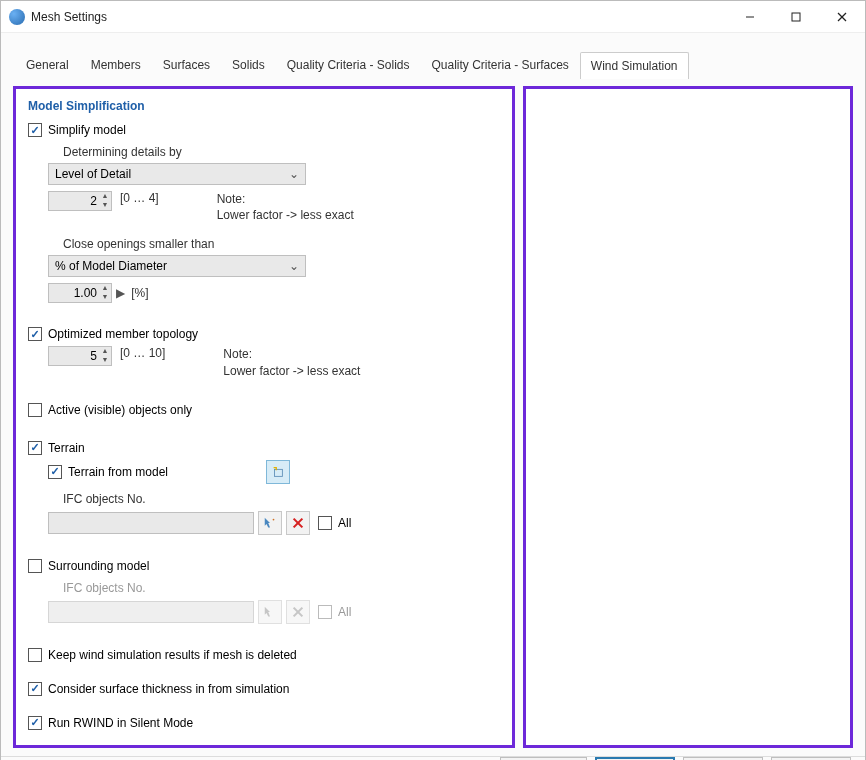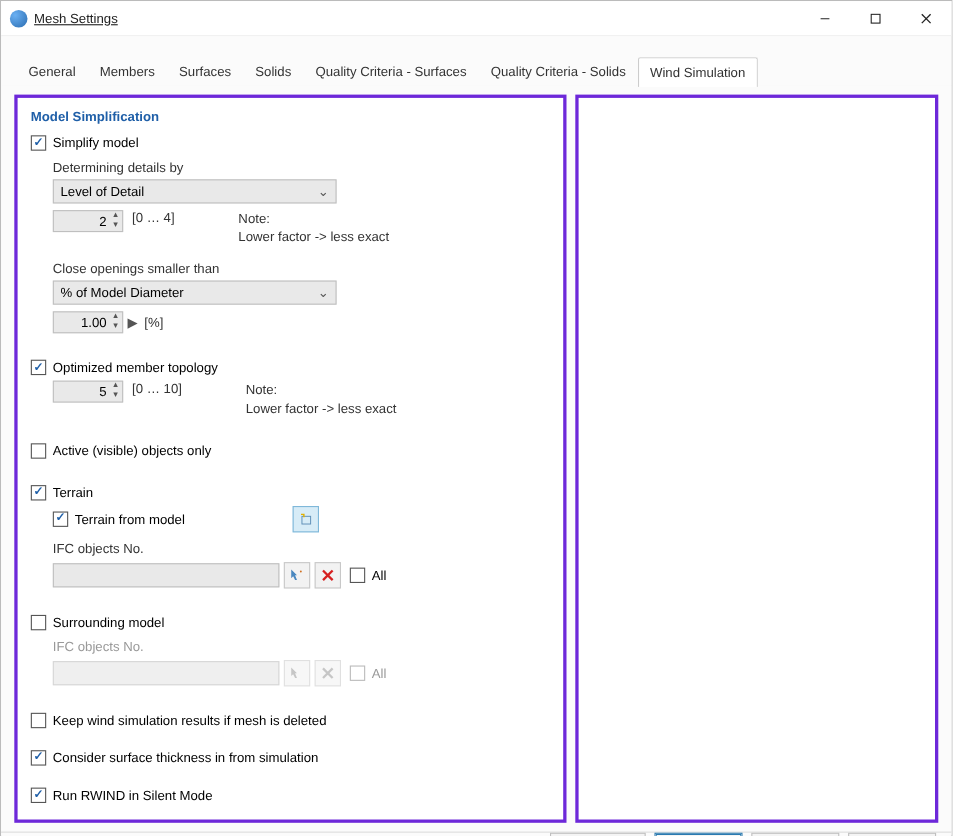--- a/index.html
+++ b/index.html
@@ -14,21 +14,21 @@
   .titlebar {
     height: 32px; display: flex; align-items: center;
     padding-left: 8px; background: #fff;
     border-bottom: 1px solid #eee;
   }
   .titlebar .app-icon {
     width: 16px; height: 16px; margin-right: 6px;
     background: radial-gradient(circle at 30% 30%, #6ab0f3, #2a6cb0);
     border-radius: 50%;
   }
-  .titlebar .title { flex: 1; color: #222; text-decoration: underline; }
+  .titlebar .title { flex: 1; color: #222; }
   .winbtns { display: flex; }
   .winbtn {
     width: 46px; height: 32px; display: flex; align-items: center; justify-content: center;
     color: #222;
   }
 
   .tabs {
     display: flex; padding: 18px 14px 0 14px; gap: 0;
     background: #fbfbfb;
   }
@@ -66,21 +66,21 @@
     display: inline-flex; align-items: center; justify-content: center;
     margin-right: 6px; background:#fff;
     font-size: 11px; line-height: 1;
   }
   .chk.checked::after { content: "✓"; color: #1f5fa8; font-weight: bold; }
   .chk.disabled { border-color:#bbb; }
   .chk-label.disabled { color:#999; }
 
   .indent { margin-left: 20px; }
 
-  .sublabel { color:#333; margin: 8px 0 4px 0; }
+  .sublabel { color:#333; margin: 8px 0 4px 15px; }
   .disabled-text { color:#999; }
 
   .combo {
     width: 258px; height: 22px;
     background: #e9e9e9;
     border: 1px solid #bfbfbf;
     padding: 0 6px;
     display: flex; align-items: center; justify-content: space-between;
   }
   .combo .chev { color:#555; }
@@ -159,22 +159,22 @@
           </svg>
       </div>
     </div>
   </div>
 
   <div class="tabs">
     <div class="tab">General</div>
     <div class="tab">Members</div>
     <div class="tab">Surfaces</div>
     <div class="tab">Solids</div>
+    <div class="tab">Quality Criteria - Solids</div>
     <div class="tab">Quality Criteria - Surfaces</div>
-    <div class="tab">Quality Criteria - Solids</div>
     <div class="tab active">Wind Simulation</div>
   </div>
   <div class="tabstrip-bottom"></div>
 
   <div class="body">
     <div class="pane left">
       <div class="section-title">Model Simplification</div>
 
       <div class="row">
         <span class="chk checked"></span>

